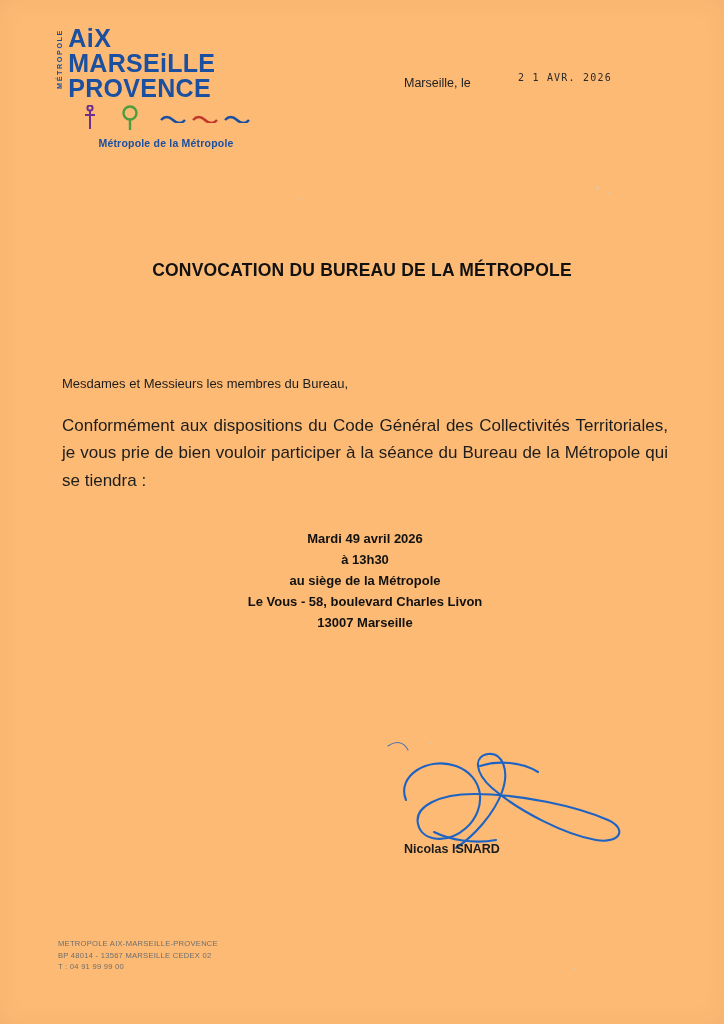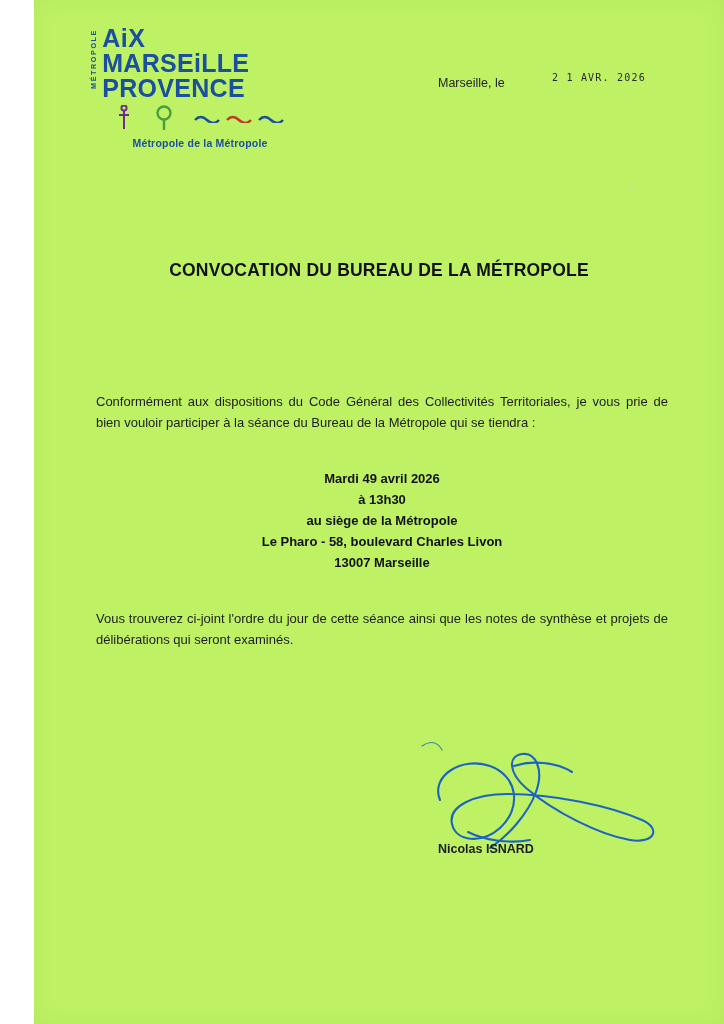--- a/index.html
+++ b/index.html
@@ -11,23 +11,22 @@
     width: 724px;
     height: 1024px;
     font-family: "Liberation Sans", sans-serif;
     color: #1a1a1a;
     position: relative;
     overflow: hidden;
   }
   .page {
     position: absolute;
     inset: 0;
-    background: #bef264;
+    background: #fdba74;
     box-sizing: border-box;
-    margin-left: 34px;
   }
   
   .page::after {
     content: "";
     position: absolute;
     inset: 0;
     pointer-events: none;
     box-shadow: inset 0 0 26px rgba(0,0,0,0.045);
   }
 
@@ -139,21 +138,21 @@
     left: 62px;
     right: 56px;
     top: 374px;
   }
   .salutation {
     font-size: 13px;
     line-height: 1.55;
     color: #1d1d1d;
   }
   .para {
-    font-size: 13px;
+    font-size: 17px;
     line-height: 1.6;
     color: #1d1d1d;
     margin-top: 18px;
     text-align: justify;
   }
   .meeting-details {
     margin-top: 34px;
     text-align: center;
     font-weight: bold;
     font-size: 13px;
@@ -243,46 +242,51 @@
 
     <div class="logo-tagline">Métropole de la Métropole</div>
   </div>
 
   <div class="date-line">Marseille, le</div>
   <div class="date-stamp">2 1 AVR. 2026</div>
 
   <div class="doc-title">CONVOCATION DU BUREAU DE LA MÉTROPOLE</div>
 
   <div class="body-block">
+    <div class="salutation">Mesdames et Messieurs les membres du Bureau,</div>
     <div class="para">Conformément aux dispositions du Code Général des Collectivités Territoriales, je vous prie de bien vouloir participer à la séance du Bureau de la Métropole qui se tiendra :</div>
 
     <div class="meeting-details">
       <div>Mardi 49 avril 2026</div>
       <div>à 13h30</div>
       <div>au siège de la Métropole</div>
-      <div>Le Pharo - 58, boulevard Charles Livon</div>
+      <div>Le Vous - 58, boulevard Charles Livon</div>
       <div>13007 Marseille</div>
     </div>
 
-    <div class="para para-after">Vous trouverez ci-joint l'ordre du jour de cette séance ainsi que les notes de synthèse et projets de délibérations qui seront examinés.</div>
   </div>
 
   <div class="signature-area">
     <svg width="290" height="130" viewBox="0 0 290 130">
       <g fill="none" stroke="#1d63c4" stroke-width="2.1" stroke-linecap="round">
         <path d="M36 64 C26 40, 58 20, 86 30 C114 40, 118 72, 96 92 C78 108, 52 106, 48 88 C44 70, 70 58, 104 58 C150 58, 206 70, 238 84 C258 93, 250 108, 226 104 C196 99, 150 76, 122 52 C104 36, 104 20, 118 18 C132 16, 140 34, 132 56 C124 78, 104 100, 86 112"></path>
         <path d="M64 96 C80 104, 104 108, 126 104"></path>
         <path d="M110 30 C128 24, 152 26, 168 36"></path>
       </g>
       <g fill="none" stroke="#1d63c4" stroke-width="1.1" stroke-linecap="round" opacity="0.8">
         <path d="M18 10 C26 4, 34 6, 38 14"></path>
       </g>
     </svg>
   </div>
   <div class="signature-name">Nicolas ISNARD</div>
 
+  <div class="footer">
+    <div>METROPOLE AIX-MARSEILLE-PROVENCE</div>
+    <div>BP 48014 - 13567 MARSEILLE CEDEX 02</div>
+    <div>T : 04 91 99 99 00</div>
+  </div>
 
   <div class="speck" style="left:596px; top:186px; width:3px; height:3px;"></div>
   <div class="speck" style="left:608px; top:192px; width:2px; height:2px;"></div>
   <div class="speck" style="left:430px; top:742px; width:2px; height:2px;"></div>
   <div class="speck" style="left:300px; top:198px; width:2px; height:2px;"></div>
   <div class="speck" style="left:574px; top:968px; width:2px; height:2px;"></div>
 </div>
 
 </body></html>

